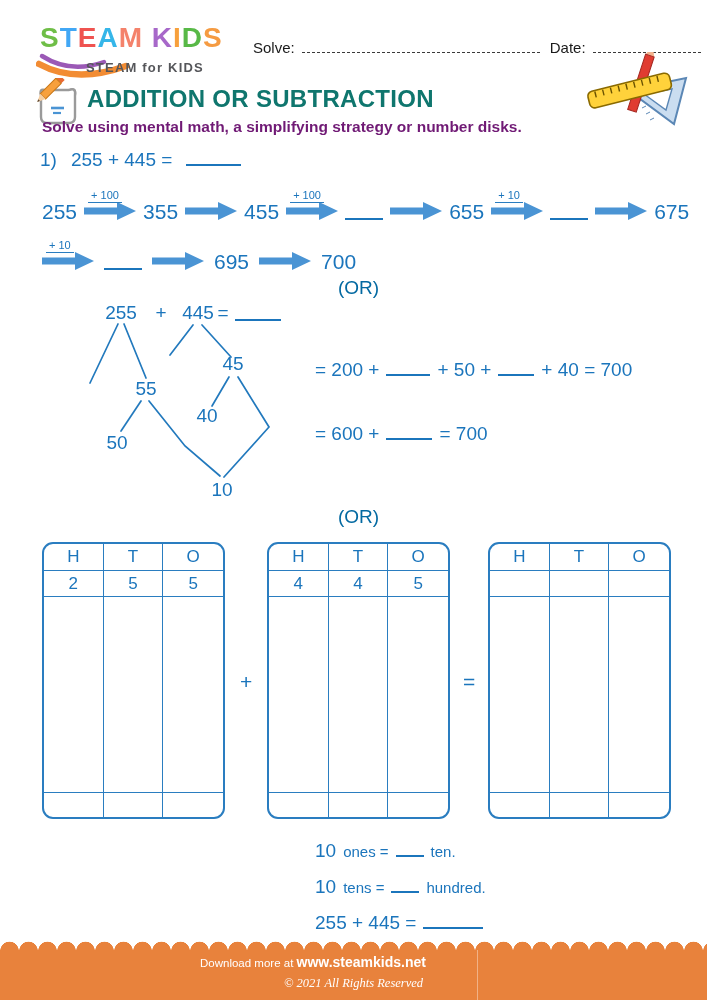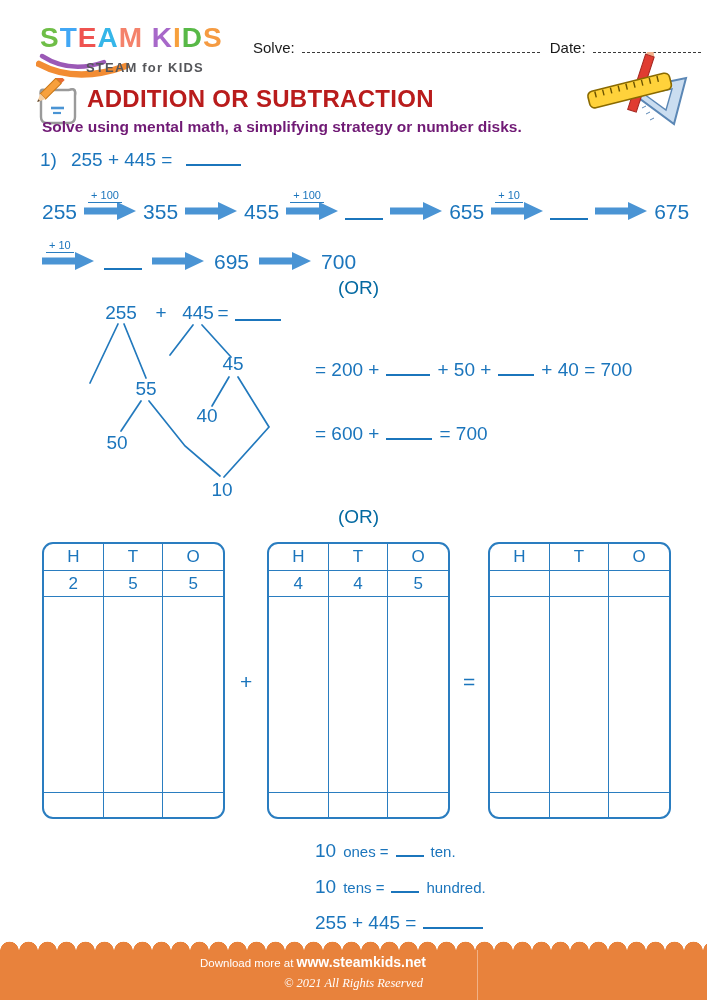--- a/index.html
+++ b/index.html
@@ -12,21 +12,21 @@
   .logo-word{position:absolute;left:40px;top:22px;font-size:28px;font-weight:800;letter-spacing:1px;white-space:pre;}
   .logo-tagline{position:absolute;left:86px;top:60px;font-size:13px;font-weight:700;color:#55565A;letter-spacing:1.2px;}
   .logo-swoosh{position:absolute;left:36px;top:50px;}
   .name-date{position:absolute;left:253px;top:38px;display:flex;align-items:baseline;font-size:15px;color:#1a1a1a;}
   .dash-line{display:inline-block;border-bottom:1.6px dashed #3a3a3a;height:14px;}
   .dash-name{width:238px;margin:0 10px 0 7px;}
   .dash-date{width:108px;margin-left:7px;}
 
   
   .title-icon{position:absolute;left:33px;top:78px;}
-  .page-title{position:absolute;left:87px;top:85px;font-size:24px;font-weight:800;color:#b91c1c;letter-spacing:.3px;}
+  .page-title{position:absolute;left:87px;top:85px;font-size:24px;font-weight:800;color:#0f766e;letter-spacing:.3px;}
   .ruler-icon{position:absolute;left:582px;top:52px;}
   .instruction{position:absolute;left:42px;top:118px;font-size:15.5px;font-weight:700;color:#701a75;}
 
   
   .problem{position:absolute;left:40px;top:149px;display:flex;align-items:baseline;gap:14px;font-size:19px;color:#1B75BC;}
   .blank{display:inline-block;border-bottom:2.2px solid #1B75BC;height:15px;}
   .blank.w55{width:55px;} .blank.w46{width:46px;} .blank.w38{width:38px;}
   .blank.w44{width:44px;} .blank.w36{width:36px;} .blank.w60{width:60px;} .blank.w28{width:28px;}
 
   

